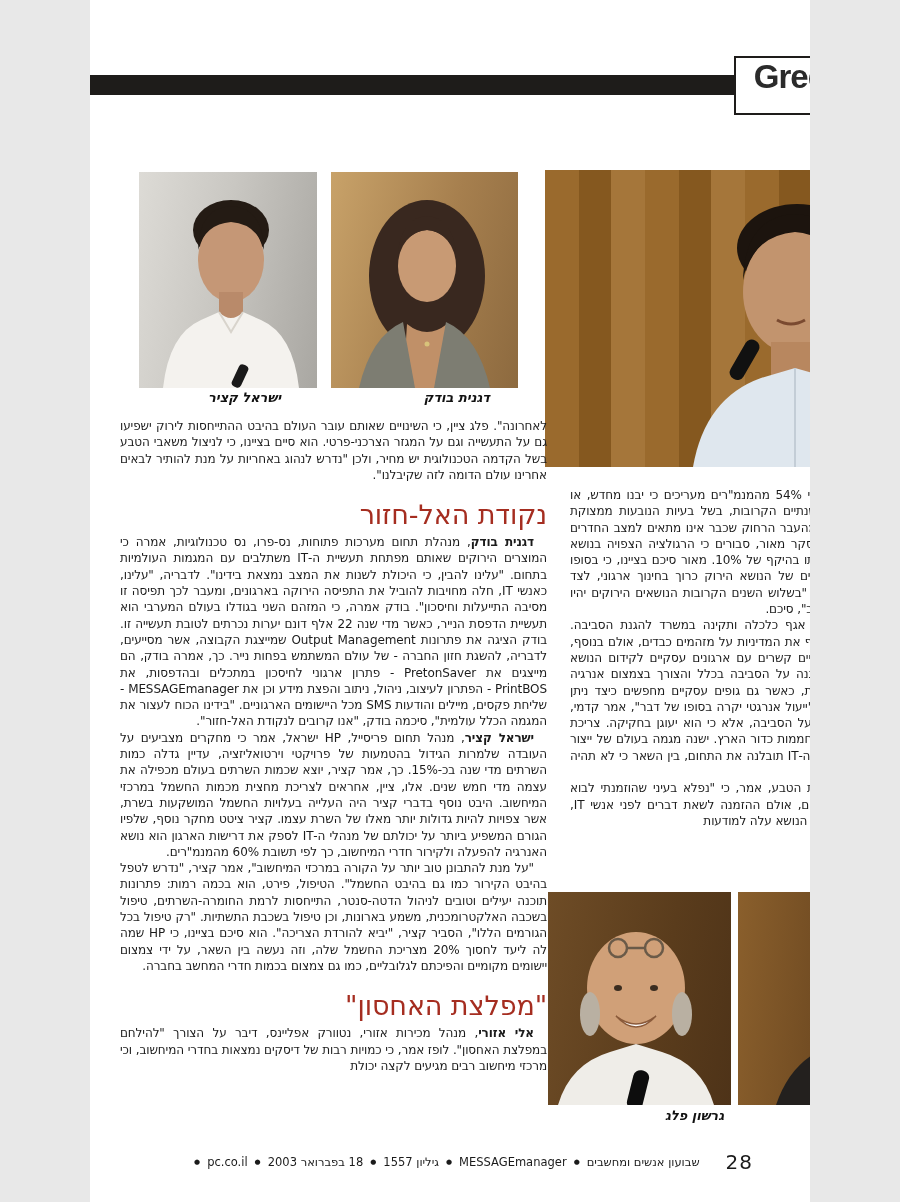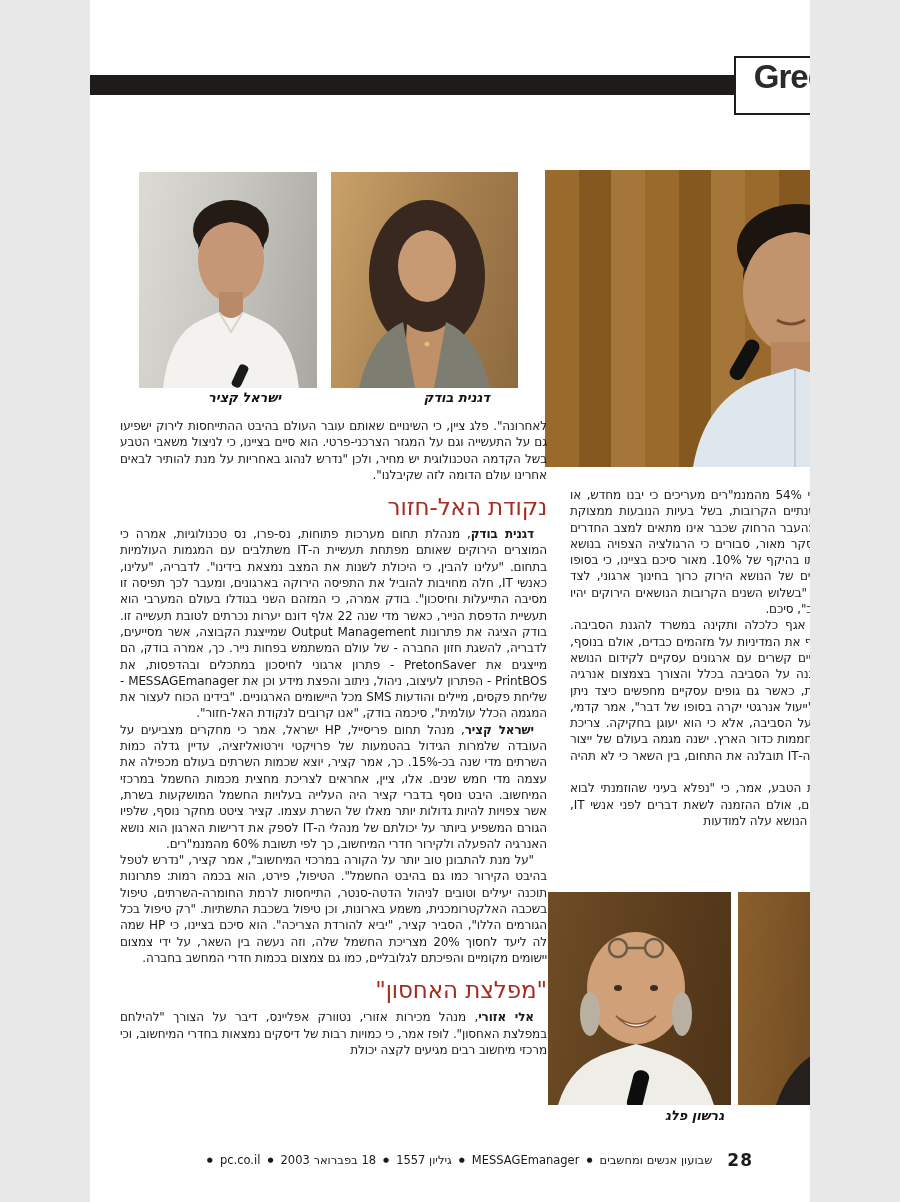--- a/index.html
+++ b/index.html
@@ -46,27 +46,27 @@
   .cap-peleg{left:458px;top:1108px;width:183px;box-sizing:border-box;padding-right:7px;}
   .cap-kadmi{left:648px;top:1108px;width:234px;box-sizing:border-box;padding-right:78px;}
 
   
   .col{position:absolute;direction:rtl;text-align:justify;color:#1b1b1b;
        font-size:12px;line-height:16.3px;letter-spacing:-0.1px;overflow:hidden;}
   .col-left{left:30px;top:418px;width:427px;height:726px;}
   .col-right{left:480px;top:487px;width:427px;height:400px;}
   .col p{margin:0;text-indent:13px;}
   .col p.no-indent{text-indent:0;}
-  .headline{color:#a52d20;font-size:23px;font-weight:normal;text-align:right;
-            margin:11px 0 6px;line-height:26px;font-family:"DejaVu Sans",sans-serif;}
+  .headline{color:#a52d20;font-size:27px;font-weight:normal;text-align:right;
+            margin:19px 0 6px;line-height:26px;font-family:"DejaVu Sans",sans-serif;}
 
   
   .footer{position:absolute;top:1150px;right:57px;direction:rtl;display:flex;align-items:center;
           gap:7px;font-size:11.5px;color:#1b1b1b;}
-  .footer .num{font-weight:bold;font-size:17px;letter-spacing:1px;margin-left:8px;}
+  .footer .num{font-weight:normal;font-size:20px;letter-spacing:1px;margin-left:19px;}
   .footer .bullet{font-size:7px;line-height:1;}
 </style>
 </head>
 <body>
 
 <div class="page">
 
   <div class="top-bar"></div>
   <div class="logo-box">
     <div class="logo-line1"><span>Green</span><span class="teal">IT</span><span>08</span></div>

